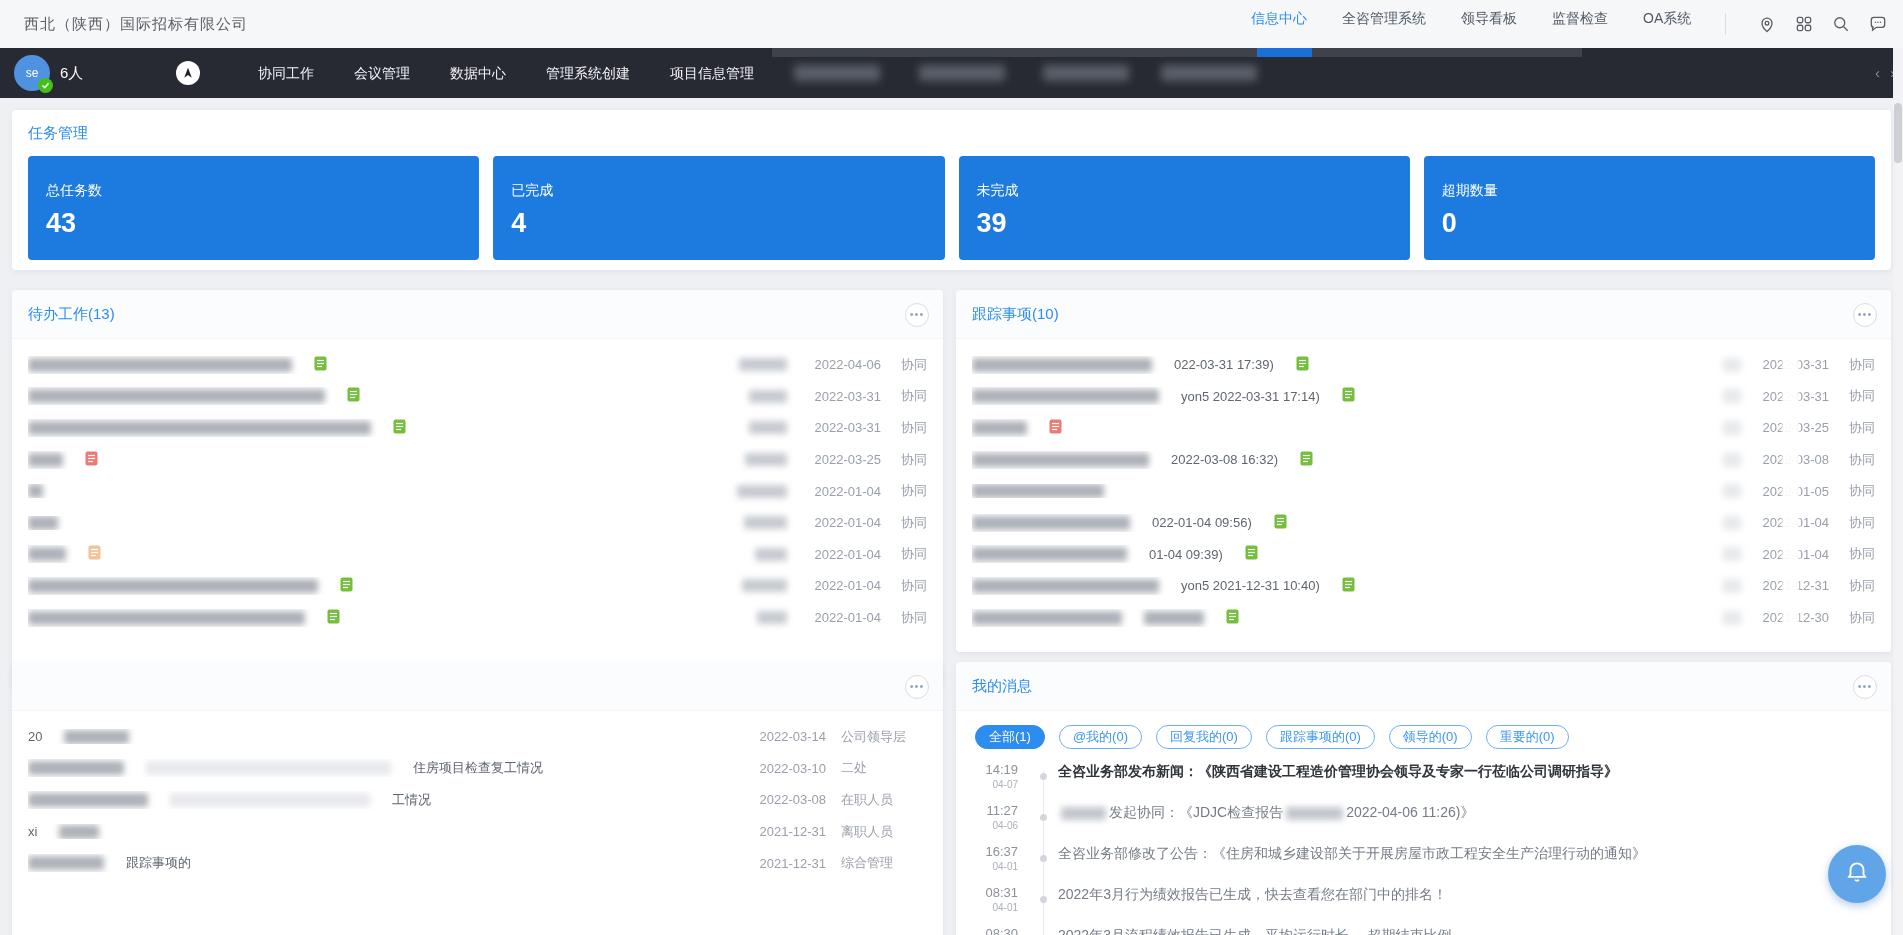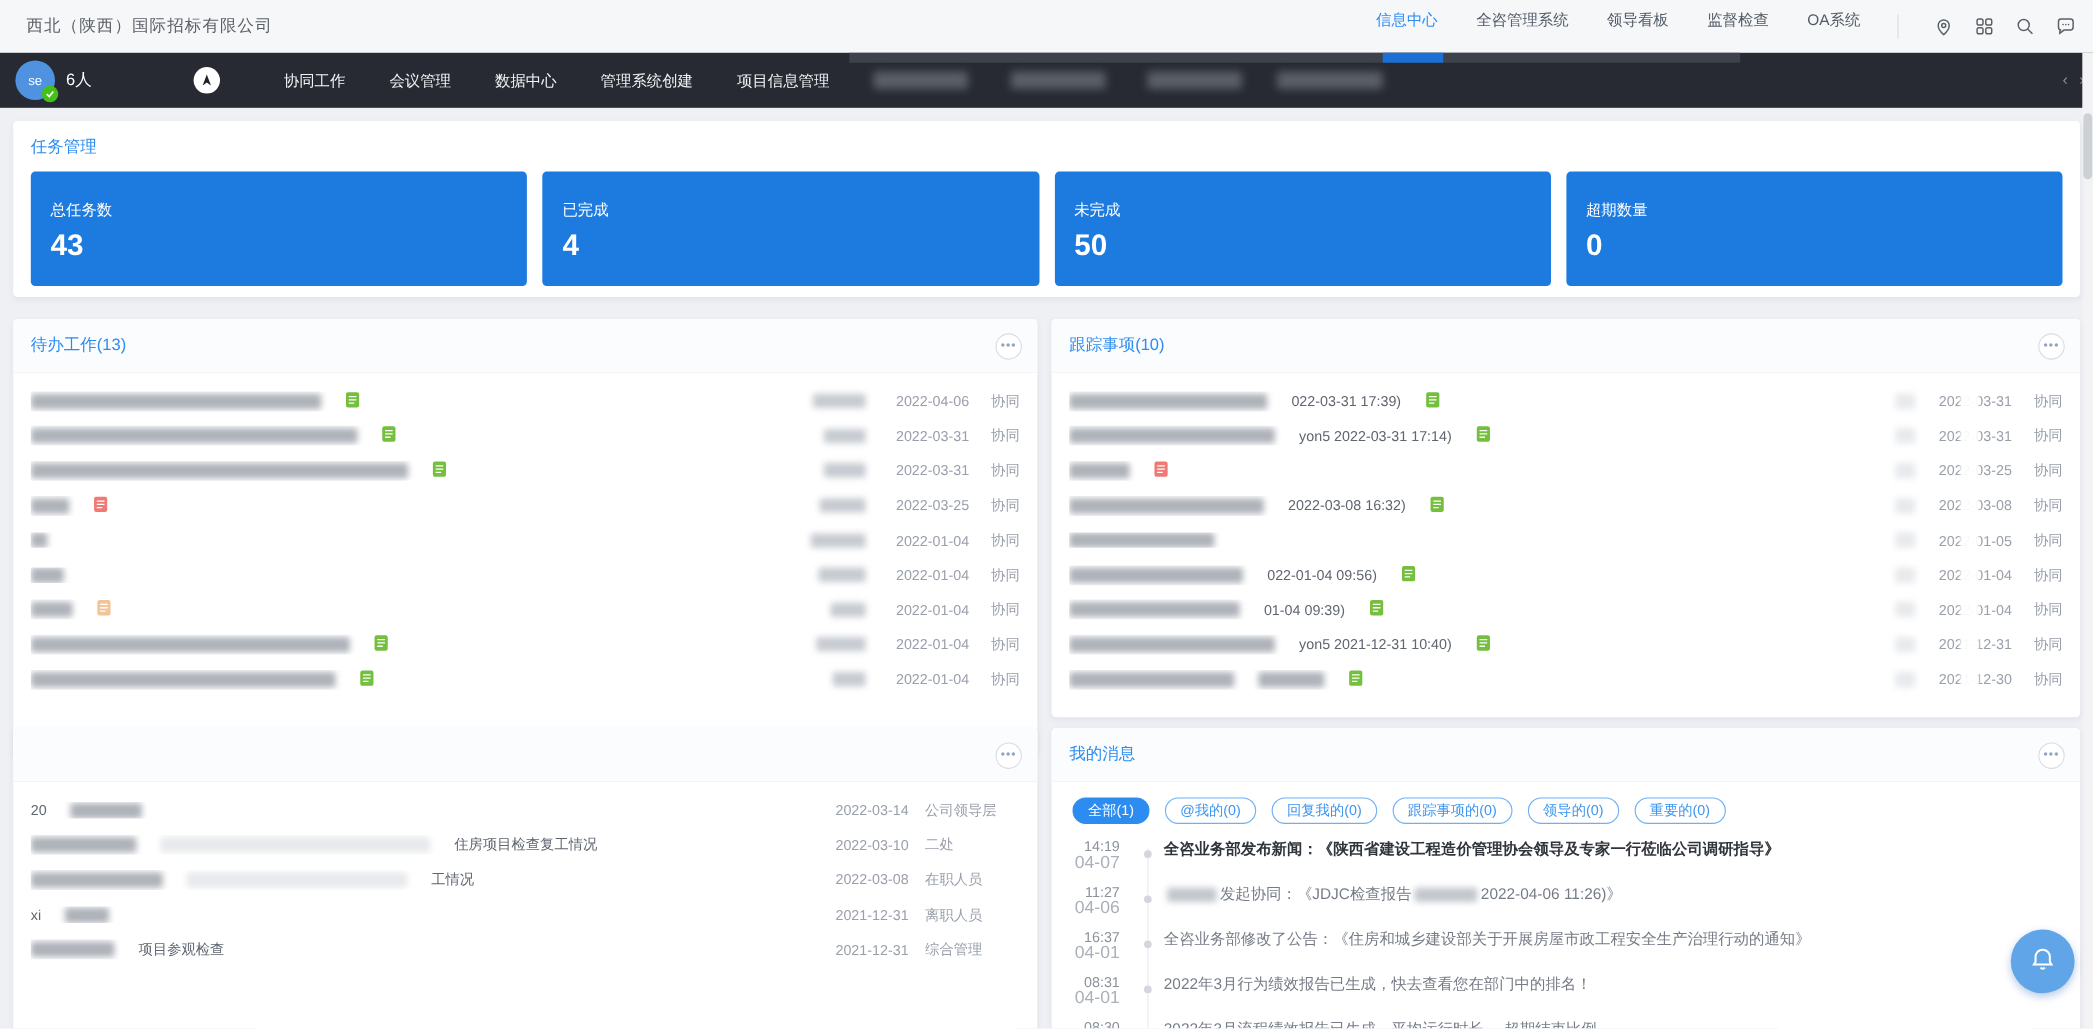--- a/index.html
+++ b/index.html
@@ -75,21 +75,21 @@
 
   
   .pills{display:flex;gap:14px;padding:14px 0 0 19px;}
   .pill{height:24px;line-height:22px;border-radius:13px;padding:0 13px;font-size:13px;box-sizing:border-box;
         border:1px solid #6db0f5;color:#3d96f0;background:#fff;cursor:pointer;white-space:nowrap;}
   .pill.active{background:#2d8cf0;border-color:#2d8cf0;color:#fff;}
   .msg-list{position:relative;margin-top:10px;}
   .msg-line{position:absolute;left:87px;top:12px;bottom:-60px;width:1px;background:#e8eaee;}
   .msg{display:flex;min-height:41px;align-items:flex-start;position:relative;}
   .msg-time{width:62px;text-align:right;flex:none;font-size:13px;color:#8b929c;line-height:15px;padding-top:3px;}
-  .msg-time .d{font-size:16px;color:#aab0b9;}
+  .msg-time .d{font-size:10px;color:#aab0b9;}
   .msg-dot{position:absolute;left:84px;top:14px;width:7px;height:7px;border-radius:50%;background:#d3d7dd;}
   .msg-text{flex:1;margin-left:40px;font-size:14px;color:#757c86;line-height:19px;padding-top:3px;}
   .msg-text.bold{color:#30343b;font-weight:bold;}
   .msg-text .b{display:inline-block;height:13px;background:#c3c7cd;filter:blur(3px);border-radius:2px;vertical-align:middle;margin:0 3px;}
 
   
   .bell-fab{position:absolute;left:1828px;top:845px;width:58px;height:58px;border-radius:50%;background:#60a5e8;
             display:flex;align-items:center;justify-content:center;box-shadow:0 3px 8px rgba(40,100,180,.35);cursor:pointer;}
 </style>
 </head>
@@ -187,21 +187,21 @@
         <div class="card" style="background: rgb(29, 123, 224);">
           <div class="lbl">总任务数</div>
           <div class="val">43</div>
         </div>
         <div class="card" style="background: rgb(29, 123, 224);">
           <div class="lbl">已完成</div>
           <div class="val">4</div>
         </div>
         <div class="card" style="background: rgb(29, 123, 224);">
           <div class="lbl">未完成</div>
-          <div class="val">50</div>
+          <div class="val">39</div>
         </div>
         <div class="card" style="background: rgb(29, 123, 224);">
           <div class="lbl">超期数量</div>
           <div class="val">0</div>
         </div>
       </div>
   </div>
 
   <div class="panel" style="left:12px;top:290px;width:931px;height:398px;">
     <div class="panel-head">
@@ -497,21 +497,21 @@
           <span class="title">
             <span>xi</span>
             <span class="blur" style="width: 40px;"></span>
           </span>
           <span class="news-date">2021-12-31</span>
           <span class="news-cat">离职人员</span>
         </div>
         <div class="row">
           <span class="title">
             <span class="blur" style="width: 76px;"></span>
-            <span>项目参观检查</span>
+            <span>跟踪事项的</span>
           </span>
           <span class="news-date">2021-12-31</span>
           <span class="news-cat">综合管理</span>
         </div>
       </div>
   </div>
 
   <div class="panel" style="left:956px;top:662px;width:935px;height:380px;">
     <div class="panel-head">
       <span class="panel-title">我的消息</span>

